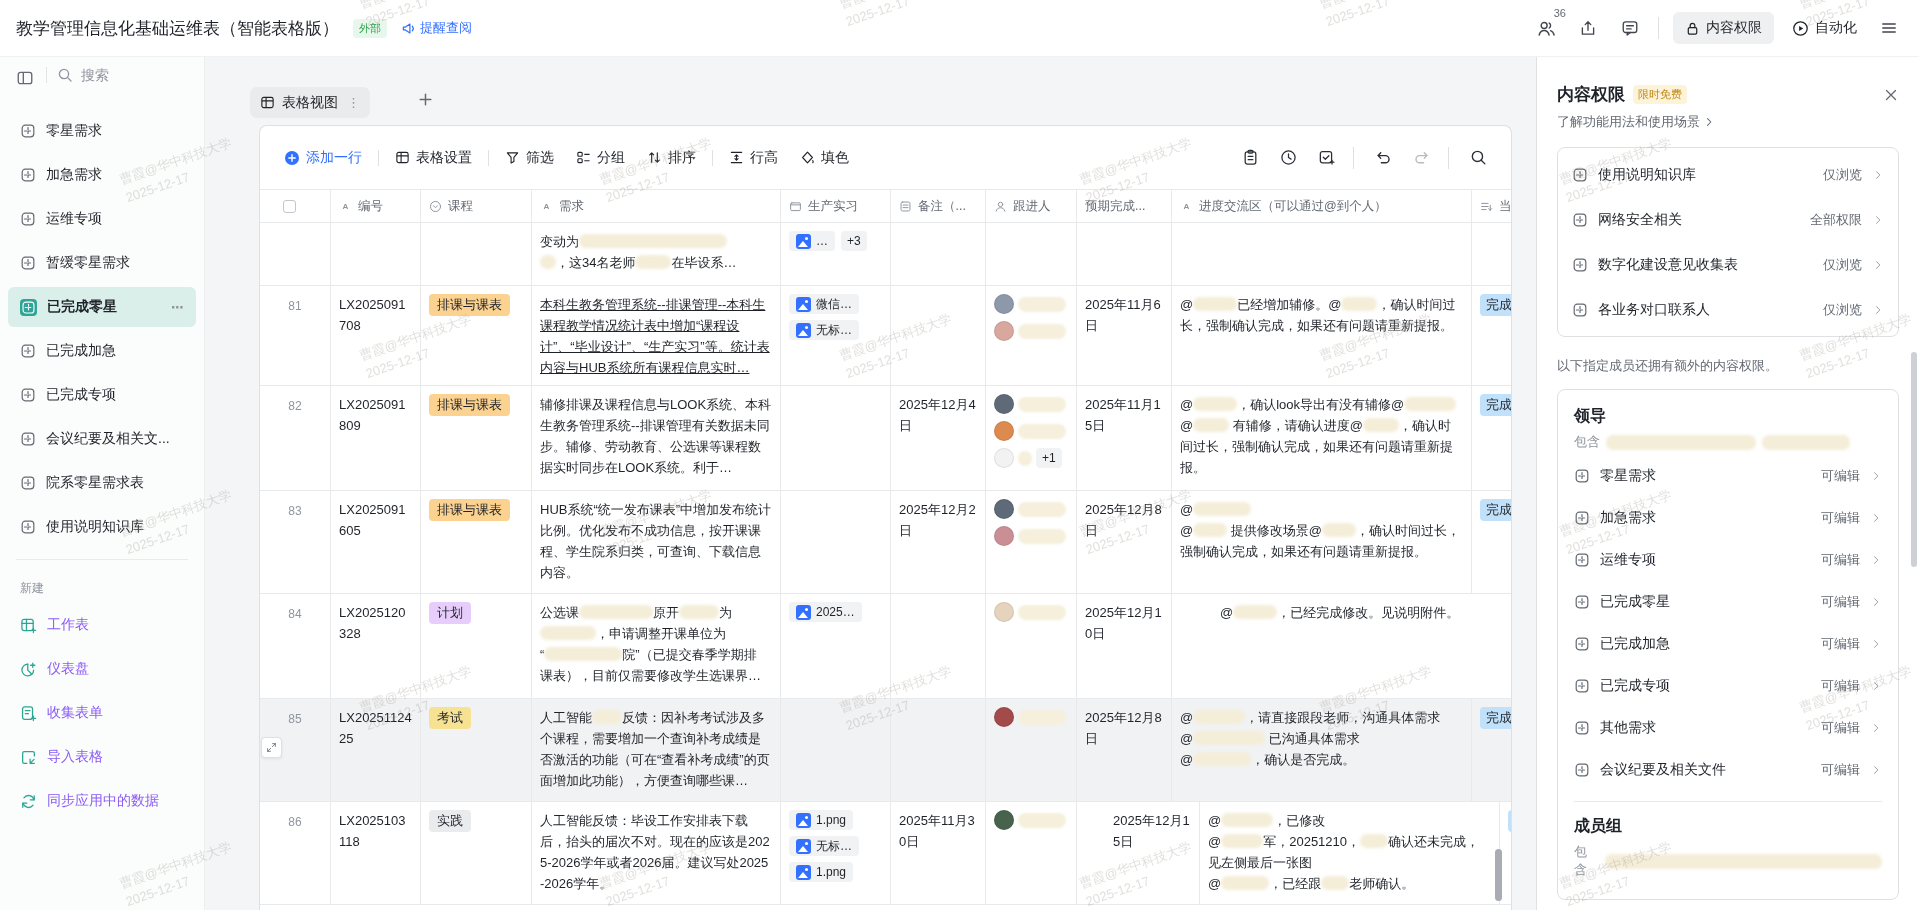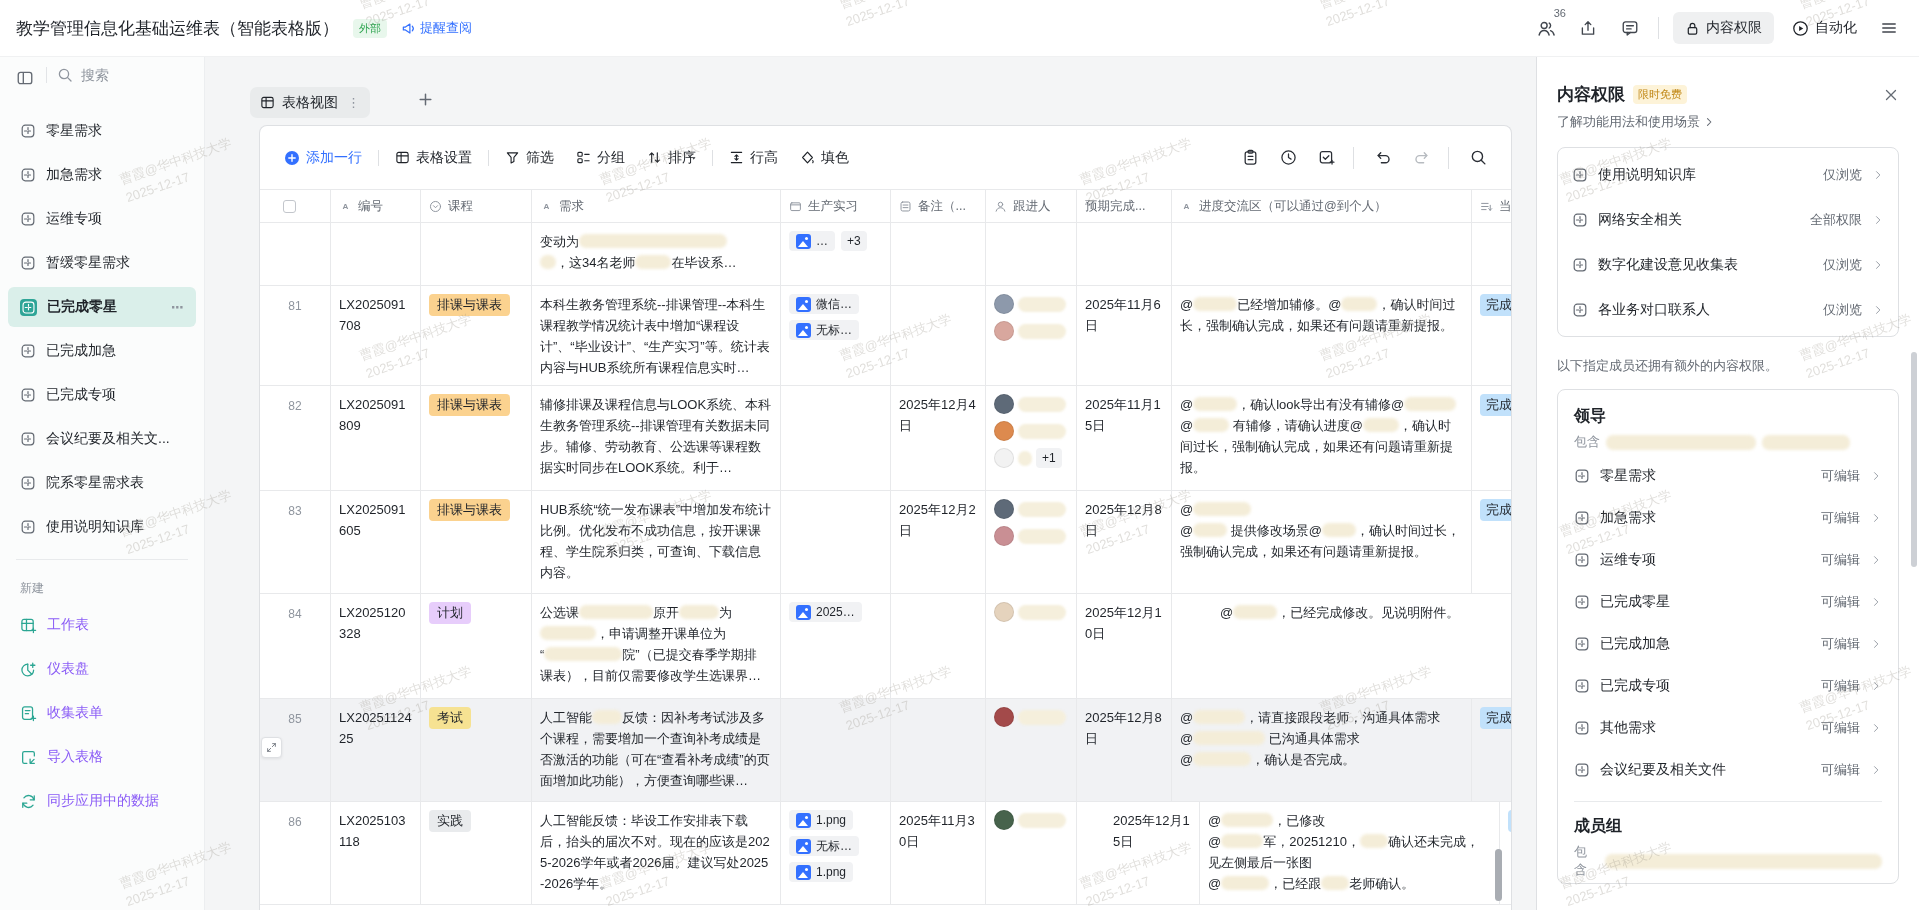--- a/index.html
+++ b/index.html
@@ -81,21 +81,21 @@
   .p-badge{background:#fdf3d8;color:#c28a1b;font-size:11px;padding:2px 5px;border-radius:4px}
   .p-close{margin-left:auto;color:#646a73;cursor:pointer}
   .p-sub{margin-top:7px;font-size:13px;color:#646a73;display:flex;align-items:center;gap:3px;cursor:pointer}
   .p-card{border:1px solid #dee0e3;border-radius:8px;margin-top:16px;padding:4px 14px}
   .p-item{display:flex;align-items:center;height:45px;gap:10px;cursor:pointer}
   .p-item .gic{color:#646a73;flex:none}
   .p-item .plabel{font-size:14px;flex:1;white-space:nowrap;overflow:hidden}
   .p-item .pperm{font-size:13px;color:#646a73;white-space:nowrap}
   .p-item .chev{color:#8f959e}
   .p-note{margin-top:20px;font-size:13px;color:#646a73}
-  .p-group-card{border:1px solid #dee0e3;border-radius:8px;margin-top:14px;padding:16px 16px 4px}
+  .p-group-card{border:1px solid #dee0e3;border-radius:8px;margin-top:14px;padding:16px 16px 20px}
   .pg-name{font-size:16px;font-weight:700}
   .pg-contains{display:flex;align-items:center;gap:6px;margin-top:6px;font-size:13px;color:#8f959e}
   .pg-items{margin-top:4px}
   .pg-items .p-item{height:42px;padding:0}
   .pg-div{height:1px;background:#e8eaec;margin:10px 0 14px}
   .pscroll{position:absolute;right:2px;top:295px;width:6px;height:215px;border-radius:3px;background:#cdd0d5}
   
   .wm-layer{position:absolute;inset:0;z-index:40;pointer-events:none;overflow:hidden}
   .wm{position:absolute;transform:rotate(-19deg);font-size:13px;line-height:19px;color:#8a8478;opacity:.26;white-space:nowrap}
 </style>
@@ -542,21 +542,21 @@
           <div class="tcell" style="width: 95px;"></div>
           <div class="tcell" style="width: 91px;"></div>
           <div class="tcell" style="width: 95px;"></div>
           <div class="tcell" style="width: 300px;"><span></span></div>
           <div class="tcell" style="width: 41px;"></div>
         </div>
         <div class="trow" style="height: 100px;">
           <div class="tcell cnum" style="width: 71px;">81</div>
           <div class="tcell" style="width: 90px;">LX2025091708</div>
           <div class="tcell" style="width: 111px;"><div class="tag" style="background: rgb(251, 210, 143); display: inline-block;">排课与课表</div></div>
-          <div class="tcell" style="width: 249px;"><span>本科生教务管理系统--排课管理--本科生课程教学情况统计表中增加“课程设计”、“毕业设计”、“生产实习”等。统计表内容与HUB系统所有课程信息实时…</span></div>
+          <div class="tcell" style="width: 249px; text-decoration: underline;"><span>本科生教务管理系统--排课管理--本科生课程教学情况统计表中增加“课程设计”、“毕业设计”、“生产实习”等。统计表内容与HUB系统所有课程信息实时…</span></div>
           <div class="tcell attach-col" style="width: 110px;">
             <div class="attach-row">
               <div class="attach-chip">
                 <span class="img-ic"></span>
                 <span>微信…</span>
               </div>
             </div>
             <div class="attach-row">
               <div class="attach-chip">
                 <span class="img-ic"></span>

